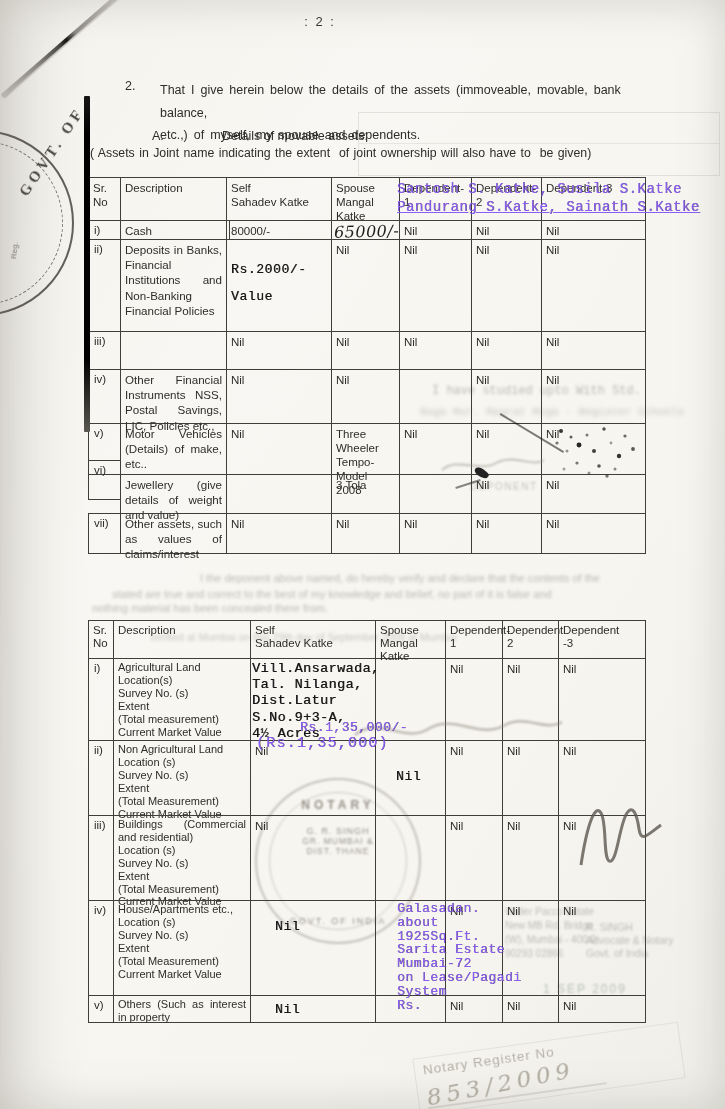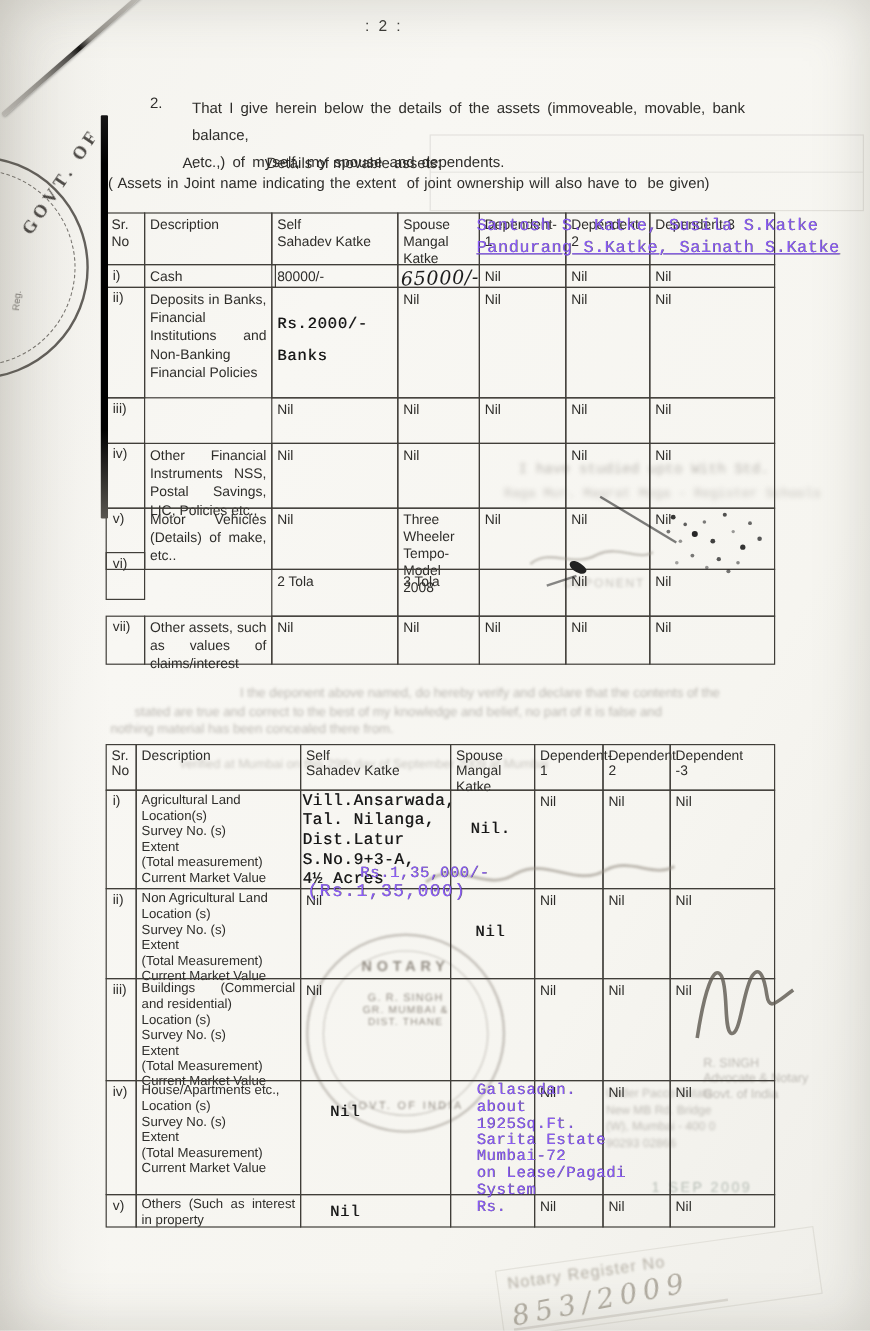--- a/index.html
+++ b/index.html
@@ -65,21 +65,21 @@
   .ghost{position:absolute;color:#948f88;filter:blur(1.4px);opacity:.6;z-index:1;white-space:pre-line;}
   #ghost-aff-1{left:200px;top:572px;font-size:11px;}
   #ghost-aff-2{left:112px;top:588px;font-size:11px;}
   #ghost-aff-3{left:92px;top:602px;font-size:11px;}
   #ghost-verified{left:150px;top:631px;font-size:10.5px;opacity:.45;filter:blur(1.5px);}
   #ghost-studied-1{left:432px;top:384px;font-family:"Liberation Mono",monospace;font-size:12px;filter:blur(1.7px);}
   #ghost-studied-2{left:420px;top:406px;font-family:"Liberation Mono",monospace;font-size:11px;filter:blur(2px);opacity:.5;}
   #ghost-deponent{left:470px;top:481px;font-size:10px;letter-spacing:1.5px;filter:blur(1.3px);opacity:.5;}
   #ghost-address{left:505px;top:905px;font-size:10px;line-height:14px;filter:blur(1.3px);opacity:.55;width:150px;}
   #ghost-date{left:543px;top:982px;font-size:12px;letter-spacing:2px;color:#86948a;filter:blur(1.1px);opacity:.55;}
-  #ghost-notary-info{left:586px;top:880px;font-size:10.5px;line-height:13px;filter:blur(.9px);opacity:.55;}
+  #ghost-notary-info{left:586px;top:921px;font-size:10.5px;line-height:13px;filter:blur(.9px);opacity:.55;}
   
   #seal{left:255px;top:778px;width:162px;height:162px;border:2px solid rgba(125,118,108,.5);border-radius:50%;
     z-index:1;filter:blur(1px);opacity:.8;color:#7d766c;text-align:center;}
   #seal .inner{position:absolute;left:12px;top:12px;right:12px;bottom:12px;border:1px solid rgba(125,118,108,.45);border-radius:50%;}
   #seal .t1{margin-top:18px;font-size:12px;font-weight:bold;letter-spacing:4px;}
   #seal .t2{margin-top:14px;font-size:9px;letter-spacing:1px;}
   #seal .t3,#seal .t4{font-size:8.5px;letter-spacing:1px;}
   #seal .t5{position:absolute;bottom:16px;left:0;width:100%;font-size:9px;letter-spacing:2px;}
   
   #register{left:415px;top:1040px;width:250px;transform:rotate(-8deg);z-index:2;
@@ -173,21 +173,21 @@
       <span class="v">Nil</span>
     </div>
     <div class="cell sr r1 c0" style="left: 0px; top: 62px; width: 33px; height: 93px;">
       <span class="v">ii)</span>
     </div>
     <div class="cell desc r1 c1" style="left: 32px; top: 62px; width: 107px; height: 93px;">
       <span class="v">Deposits in Banks, Financial Institutions and Non-Banking Financial Policies</span>
     </div>
     <div class="cell val s-t r1 c2" style="left: 138px; top: 62px; width: 106px; height: 93px;">
       <span class="v">Rs.2000/-
-Banks</span>
+Value</span>
     </div>
     <div class="cell val s-p r1 c3" style="left: 243px; top: 62px; width: 69px; height: 93px;">
       <span class="v">Nil</span>
     </div>
     <div class="cell val s-p r1 c4" style="left: 311px; top: 62px; width: 73px; height: 93px;">
       <span class="v">Nil</span>
     </div>
     <div class="cell val s-p r1 c5" style="left: 383px; top: 62px; width: 71px; height: 93px;">
       <span class="v">Nil</span>
     </div>
@@ -250,22 +250,22 @@
     </div>
     <div class="cell val s-p r4 c5" style="left: 383px; top: 246px; width: 71px; height: 52px;">
       <span class="v">Nil</span>
     </div>
     <div class="cell val s-p r4 c6" style="left: 453px; top: 246px; width: 105px; height: 52px;">
       <span class="v">Nil</span>
     </div>
     <div class="cell sr r5 c0" style="left: 0px; top: 283px; width: 33px; height: 40px;">
       <span class="v">vi)</span>
     </div>
-    <div class="cell val s-p r5 c2" style="left: 138px; top: 297px; width: 106px; height: 40px;">
-      <span class="v">2 Tola</span>
+    <div class="cell desc r5 c1" style="left: 32px; top: 297px; width: 107px; height: 40px;">
+      <span class="v">Jewellery (give details of weight and value)</span>
     </div>
     <div class="cell val s-p r5 c3" style="left: 243px; top: 297px; width: 69px; height: 40px;">
       <span class="v">3 Tola</span>
     </div>
     <div class="cell val s-p r5 c4" style="left: 311px; top: 297px; width: 73px; height: 40px;">
       <span class="v"></span>
     </div>
     <div class="cell val s-p r5 c5" style="left: 383px; top: 297px; width: 71px; height: 40px;">
       <span class="v">Nil</span>
     </div>
@@ -332,23 +332,20 @@
 Extent
 (Total measurement)
 Current Market Value</span>
     </div>
     <div class="cell val s-t r0 c2" style="left: 162px; top: 38px; width: 126px; height: 83px;">
       <span class="v">Vill.Ansarwada,
 Tal. Nilanga,
 Dist.Latur
 S.No.9+3-A,
 4½ Acres</span>
-    </div>
-    <div class="cell val s-t r0 c3" style="left: 287px; top: 38px; width: 71px; height: 83px;">
-      <span class="v">Nil.</span>
     </div>
     <div class="cell val s-p r0 c4" style="left: 357px; top: 38px; width: 58px; height: 83px;">
       <span class="v">Nil</span>
     </div>
     <div class="cell val s-p r0 c5" style="left: 414px; top: 38px; width: 57px; height: 83px;">
       <span class="v">Nil</span>
     </div>
     <div class="cell val s-p r0 c6" style="left: 470px; top: 38px; width: 88px; height: 83px;">
       <span class="v">Nil</span>
     </div>

